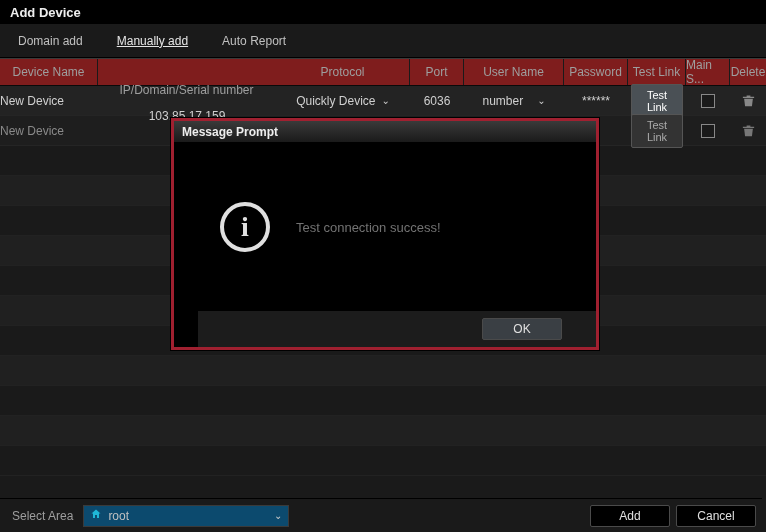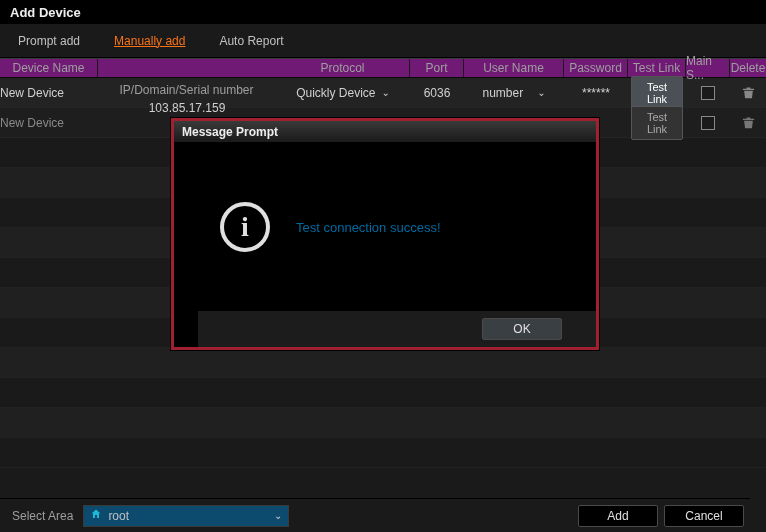--- a/index.html
+++ b/index.html
@@ -2,23 +2,23 @@
 <html><head>
 <meta charset="utf-8">
 <style>
   * { box-sizing: border-box; margin: 0; padding: 0; font-family: Arial, Helvetica, sans-serif; }
   body { width: 766px; height: 532px; background: #1a1a1a; color: #c0c0c0; font-size: 12px; overflow: hidden; position: relative; }
 
   .window-header { height: 24px; background: #000000; display: flex; align-items: center; padding-left: 10px; font-size: 13px; font-weight: bold; color: #eee; }
 
   .tabs { height: 34px; display: flex; align-items: center; padding-left: 18px; gap: 34px; background: #1a1a1a; border-bottom: 1px solid #000; }
   .tab { color: #c0c0c0; cursor: pointer; font-size: 12px; }
-  .tab.active { color: #f97316; text-decoration: underline; }
+  .tab.active { color: #e5e5e5; text-decoration: underline; }
 
-  .table-head { display: flex; height: 20px; background: #701a75; border-top: 1px solid #3a3a3a; border-bottom: 1px solid #0a0a0a; }
+  .table-head { display: flex; height: 28px; background: #7f1d1d; border-top: 1px solid #3a3a3a; border-bottom: 1px solid #0a0a0a; }
   .th { display: flex; align-items: center; justify-content: center; color: #9e9e9e; border-right: 1px solid #1a1a1a; font-size: 12px; }
 
   .col-name { width: 98px; }
   .col-ip   { width: 178px; margin-top: 31px; }
   .col-proto{ width: 134px; }
   .col-port { width: 54px; }
   .col-user { width: 100px; }
   .col-pass { width: 64px; }
   .col-test { width: 58px; }
   .col-main { width: 44px; }
@@ -38,47 +38,47 @@
 
   .checkbox { width: 14px; height: 14px; border: 1px solid #888; background: #1a1a1a; cursor: pointer; }
 
   .trash { cursor: pointer; }
   .trash svg { display:block; }
 
   .empty-rows { }
   .empty-row { height: 30px; border-bottom: 1px solid #222; }
   .empty-row.alt { background: #202020; }
 
-  .footer { position: absolute; bottom: 0; left: 0; right: 16px; height: 34px; background: #1a1a1a; border-top: 1px solid #000; display: flex; align-items: center; padding: 0 6px; gap: 6px; }
+  .footer { position: absolute; bottom: 0; left: 0; right: 4px; height: 34px; background: #1a1a1a; border-top: 1px solid #000; display: flex; align-items: center; padding: 0 6px; gap: 6px; }
   .footer-label { color: #9e9e9e; font-size: 12px; margin-right: 4px; margin-left:6px; }
   .area-select { flex: 0 0 206px; height: 22px; background: #0c4a6e; border: 1px solid #3a3a3a; display: flex; align-items: center; padding: 0 6px; justify-content: space-between; cursor: pointer; }
   .area-left { display:flex; align-items:center; gap:6px; }
   .home-icon { color: #1fb6d6; font-size: 12px; }
   .footer-spacer { flex: 1; }
   .footer-btn { width: 80px; height: 22px; background: #000000; color: #e0e0e0; border: 1px solid #4a4a4a; border-radius: 2px; display:flex; align-items:center; justify-content:center; cursor:pointer; font-size:12px; }
 
   
   .modal-border { position: absolute; left: 171px; top: 118px; width: 428px; height: 232px; border: 3px solid #a02030; background: #000; box-shadow: 0 0 0 1px #000; }
   .modal-title { height: 22px; background: linear-gradient(to bottom, #3a3a3a, #1a1a1a); color: #eee; font-size: 12px; font-weight: bold; display:flex; align-items:center; padding-left:8px; border-bottom:1px solid #000;}
   .modal-body { height: 168px; background: #000; display:flex; align-items:center; justify-content:flex-start; padding-left: 46px; gap: 26px; }
   .info-circle { width: 50px; height: 50px; border: 4px solid #e0e0e0; border-radius: 50%; display:flex; align-items:center; justify-content:center; }
   .info-i { color: #e0e0e0; font-size: 28px; font-family: Georgia, serif; font-weight: bold; font-style: normal; }
-  .modal-msg { color: #0369a1; font-size: 13px; }
+  .modal-msg { color: #737373; font-size: 13px; }
   .modal-footer { height: 36px; background: #1c1c1c; display:flex; align-items:center; justify-content:flex-end; padding-right: 34px; margin-left: 24px; }
   .ok-btn { width: 80px; height: 22px; background: #3a3f44; color: #e0e0e0; border: 1px solid #4a4a4a; display:flex; align-items:center; justify-content:center; cursor:pointer; font-size:12px; border-radius:2px; }
 </style>
 </head>
 <body>
 
 <div class="window-header">
   <span>Add Device</span>
 </div>
 
 <div class="tabs">
-  <div class="tab">Prompt add</div>
+  <div class="tab">Domain add</div>
   <div class="tab active">Manually add</div>
   <div class="tab">Auto Report</div>
 </div>
 
 <div class="table-head">
   <div class="th col-name">Device Name</div>
   <div class="th col-ip">IP/Domain/Serial number</div>
   <div class="th col-proto">Protocol</div>
   <div class="th col-port">Port</div>
   <div class="th col-user">User Name</div>

